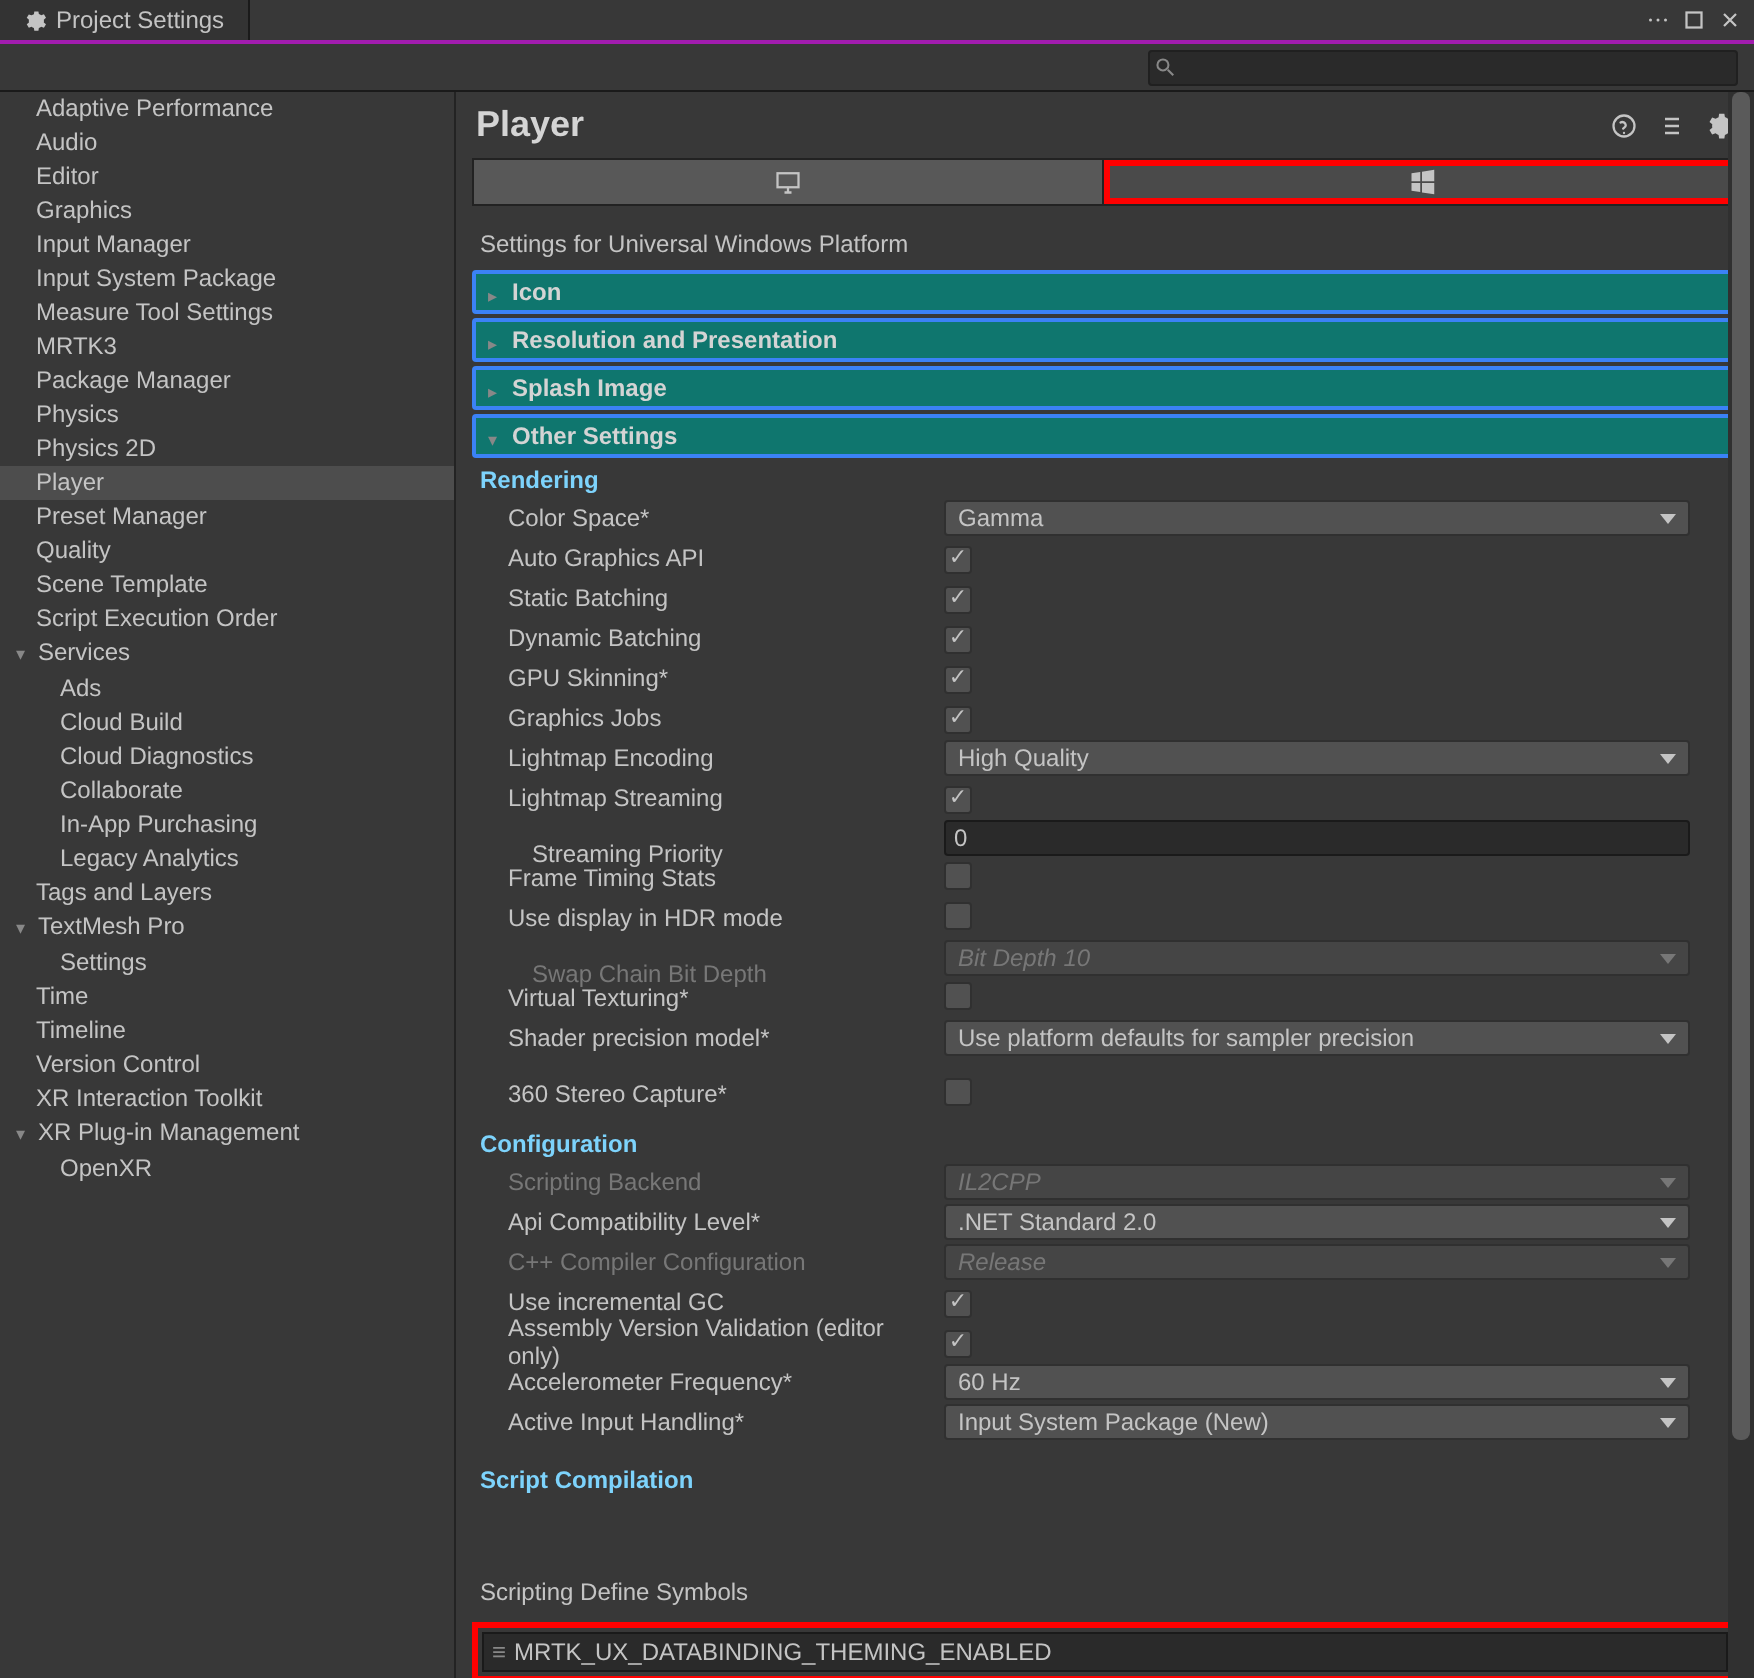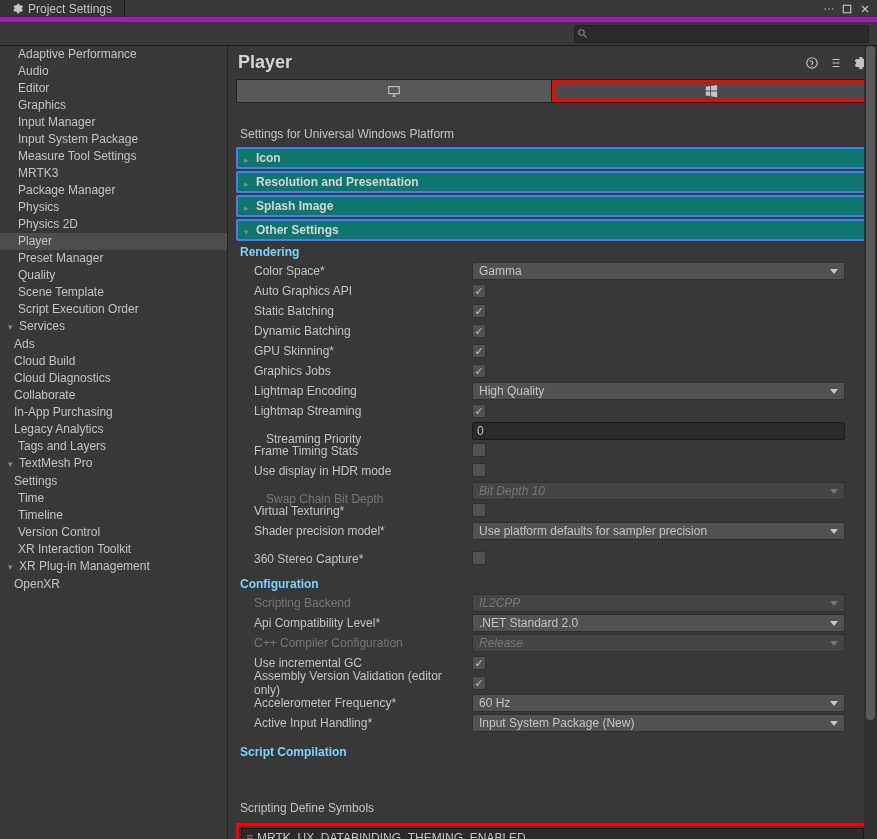--- a/index.html
+++ b/index.html
@@ -1,50 +1,50 @@
 <!DOCTYPE html>
 <html><head>
 <meta charset="utf-8">
 <style>
 * { margin: 0; padding: 0; box-sizing: border-box; font-family: 'Segoe UI', Arial, sans-serif; font-size: 12px; }
 body { background: #383838; color: #c4c4c4; width: 877px; height: 839px; overflow: hidden; }
 
-.titlebar { height: 22px; background: #383838; border-bottom: 5px solid #a21caf; display: flex; align-items: stretch; }
+.titlebar { height: 22px; background: #383838; border-bottom: 2px solid #a21caf; display: flex; align-items: stretch; }
 .tab-title { background: #333333; padding: 3px 12px; display: flex; align-items: center; gap: 5px; border-right: 1px solid #1a1a1a; }
 .gear-icon { width:11px; height:11px; color:#c4c4c4; }
 .spacer { flex: 1; }
 .titlebar-right { display:flex; align-items:center; gap:6px; padding-right:6px; }
 .titlebar-right svg { width:12px; height:12px; color:#c4c4c4; }
 .search-row { height:24px; display:flex; justify-content:flex-end; align-items:center; padding:3px 8px; background:#383838; border-bottom:1px solid #1a1a1a;}
 .search-wrap { position:relative; width:295px; }
 .search-input { width:100%; height:18px; background:#2a2a2a; border:1px solid #202020; color:#c4c4c4; padding:0 4px 0 16px; border-radius:2px; }
 .search-wrap .mag { position:absolute; left:3px; top:3px; width:11px; height:11px; color:#888; }
 
 .main { display:flex; height: calc(839px - 22px - 24px); }
 .sidebar { width: 228px; background:#383838; border-right:1px solid #232323; overflow-y:auto; }
 .sb-item { padding:1px 8px 1px 18px; cursor:default; line-height:15px; color:#c4c4c4; white-space:nowrap; }
 .sb-item.selected { background:#4d4d4d; }
 .sb-item.parent { padding-left:8px; }
 .sb-item.parent::before { content:"▾"; font-size:9px; margin-right:3px; color:#888; display:inline-block; width:8px; }
-.sb-item.child { padding-left:14px; }
+.sb-item.child { padding-left:30px; }
 
 .content { flex:1; background:#383838; overflow-y:auto; position:relative; }
 .hdr-row { display:flex; align-items:center; padding:6px 10px 6px 10px; }
 .hdr-title { font-size:18px; font-weight:600; color:#d4d4d4; flex:1; }
 .hdr-icons { display:flex; gap:10px; color:#c4c4c4; }
 .hdr-icons svg { width:14px; height:14px; }
 
 .platform-tabs { display:flex; margin:0 8px; border:1px solid #222; }
 .ptab { flex:1; height:22px; background:#585858; display:flex; align-items:center; justify-content:center; border-right:1px solid #222; }
 .ptab:last-child { border-right:none; }
 .ptab svg { width:14px; height:14px; color:#c4c4c4; }
 .ptab.active { background:#4a4a4a; }
 .redbox { border:3px solid #ff0000; }
 
-.section-label { padding:4px 12px; color:#c4c4c4; margin-top:20px;}
+.section-label { padding:4px 12px; color:#c4c4c4; margin-top:8px;}
 .foldout { margin:2px 8px; background:#0f766e; border:2px solid #3b82f6; padding:2px 6px; display:flex; align-items:flex-end; gap:4px; border-radius:2px;}
 .foldout .arrow { font-size:9px; color:#888; width:8px; }
 .foldout .arrow.open::before { content:"▾"; }
 .foldout .arrow.closed::before { content:"▸"; }
 .foldout-title { font-weight:600; color:#d4d4d4; }
 
 .props { padding:0 8px 4px 8px; }
 .subhdr { font-weight:600; color:#7dd3fc; padding:2px 0 2px 4px; }
 .row { display:flex; align-items:center; height:20px; gap:4px;}
 .label { width:232px; padding-left:18px; color:#c4c4c4; }

